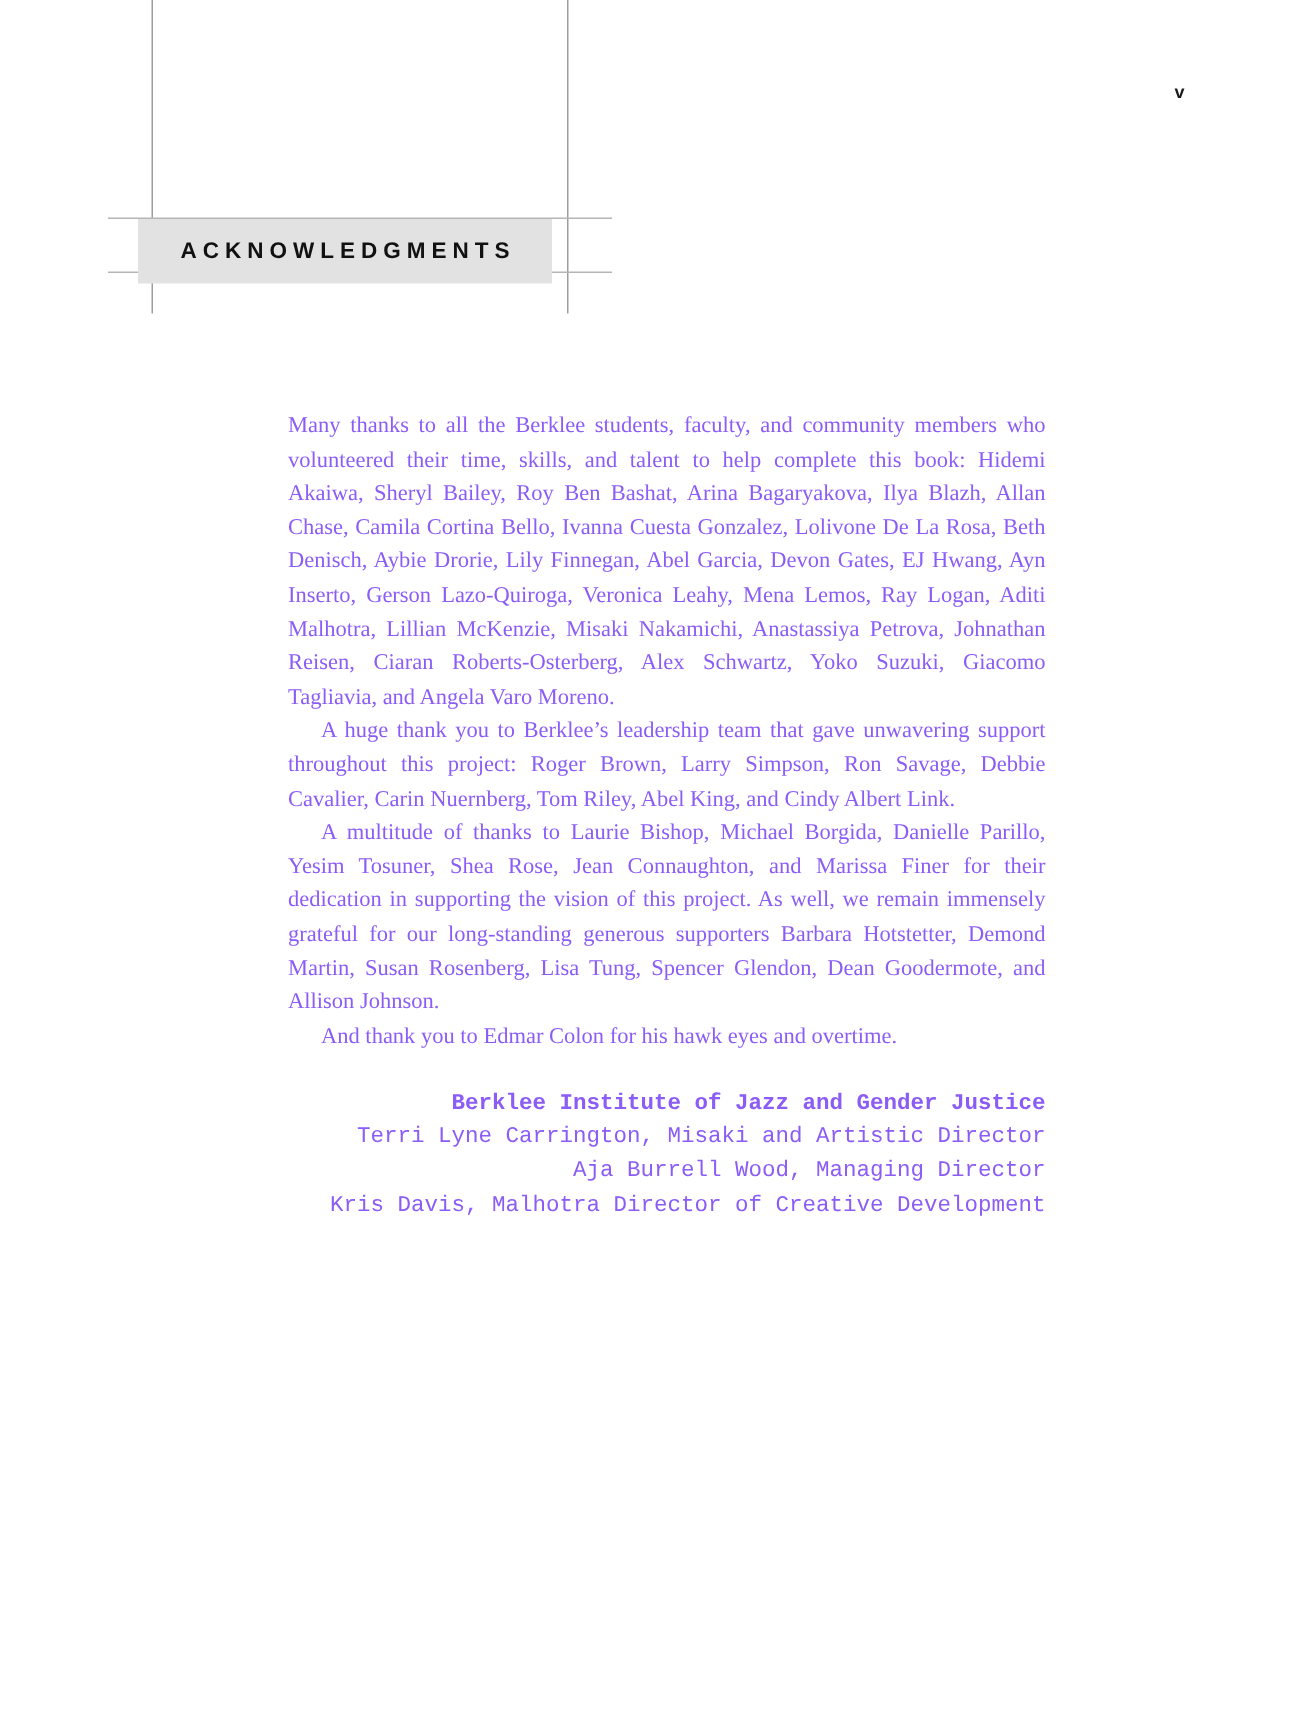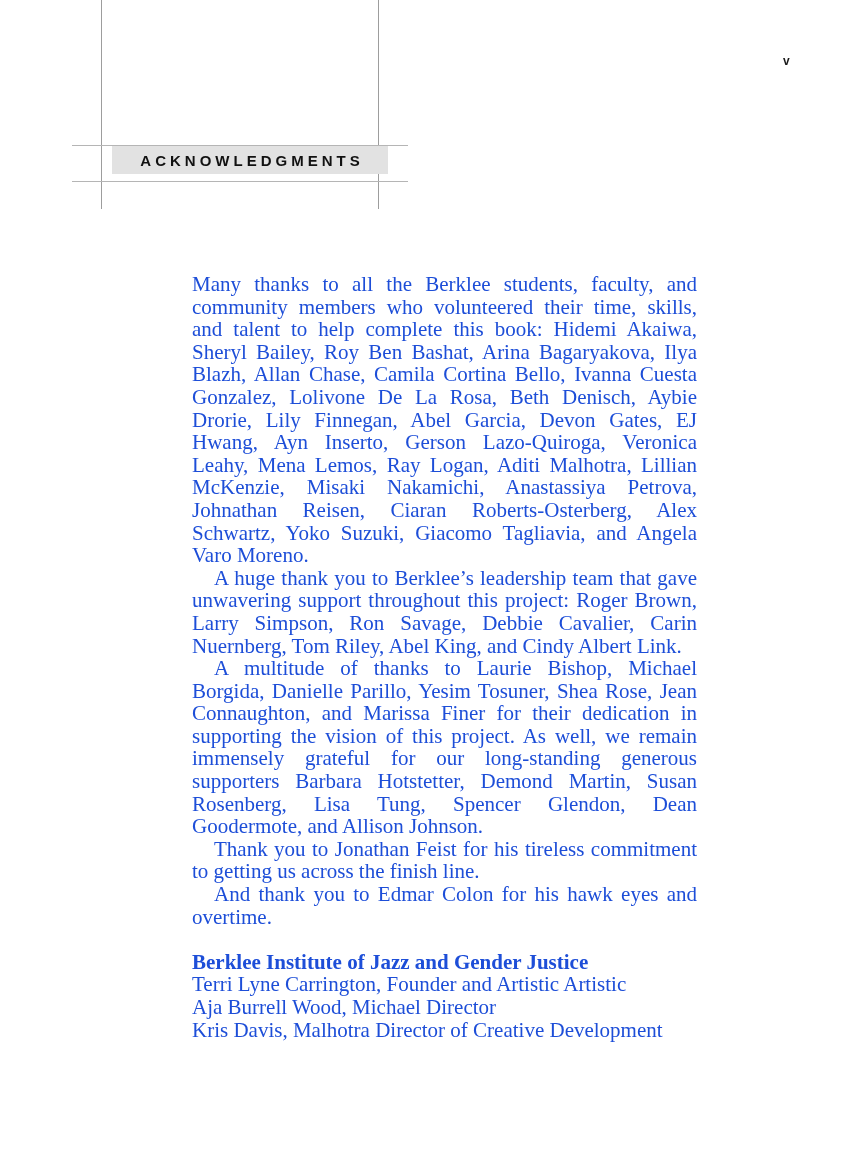--- a/index.html
+++ b/index.html
@@ -33,51 +33,51 @@
     position: absolute;
     left: 72px;
     width: 336px;
     height: 1px;
     background: #b5b5b5;
   }
   .hrule-top    { top: 145px; }
   .hrule-bottom { top: 181px; }
   .chapter-box {
     position: absolute;
-    left: 112px;
+    left: 92px;
     top: 146px;
     width: 276px;
-    height: 28px;
+    height: 43px;
     background: #e2e2e2;
     display: flex;
     align-items: center;
     justify-content: center;
   }
   .chapter-title {
     font-family: "Liberation Sans", sans-serif;
     font-weight: bold;
     font-size: 15px;
     letter-spacing: 4px;
     color: #111111;
     white-space: nowrap;
     padding-left: 4px; 
   }
   .body-text {
     position: absolute;
     left: 192px;
     top: 273px;
     width: 505px;
-    font-size: 21px;
+    font-size: 15px;
     line-height: 22.6px;
-    color: #1d4ed8;
+    color: #8b5cf6;
     text-align: justify;
   }
   .para { margin: 0; }
   .para.indent { text-indent: 22px; }
-  .credits { margin-top: 22.6px; text-align: left; }
+  .credits { margin-top: 22.6px; text-align: right; font-family: Liberation Mono, monospace; }
   .credits p { margin: 0; }
   .credits .org { font-weight: bold; }
 </style>
 </head>
 <body>
 
 <div class="page">
 
   <div class="folio">v</div>
 
@@ -87,24 +87,23 @@
   <div class="hrule hrule-bottom"></div>
 
   <div class="chapter-box">
     <span class="chapter-title">ACKNOWLEDGMENTS</span>
   </div>
 
   <div class="body-text">
     <p class="para">Many thanks to all the Berklee students, faculty, and community members who volunteered their time, skills, and talent to help complete this book: Hidemi Akaiwa, Sheryl Bailey, Roy Ben Bashat, Arina Bagaryakova, Ilya Blazh, Allan Chase, Camila Cortina Bello, Ivanna Cuesta Gonzalez, Lolivone De La Rosa, Beth Denisch, Aybie Drorie, Lily Finnegan, Abel Garcia, Devon Gates, EJ Hwang, Ayn Inserto, Gerson Lazo-Quiroga, Veronica Leahy, Mena Lemos, Ray Logan, Aditi Malhotra, Lillian McKenzie, Misaki Nakamichi, Anastassiya Petrova, Johnathan Reisen, Ciaran Roberts-Osterberg, Alex Schwartz, Yoko Suzuki, Giacomo Tagliavia, and Angela Varo Moreno.</p>
     <p class="para indent">A huge thank you to Berklee’s leadership team that gave unwavering support throughout this project: Roger Brown, Larry Simpson, Ron Savage, Debbie Cavalier, Carin Nuernberg, Tom Riley, Abel King, and Cindy Albert Link.</p>
     <p class="para indent">A multitude of thanks to Laurie Bishop, Michael Borgida, Danielle Parillo, Yesim Tosuner, Shea Rose, Jean Connaughton, and Marissa Finer for their dedication in supporting the vision of this project. As well, we remain immensely grateful for our long-standing generous supporters Barbara Hotstetter, Demond Martin, Susan Rosenberg, Lisa Tung, Spencer Glendon, Dean Goodermote, and Allison Johnson.</p>
-    <p class="para indent">Thank you to Jonathan Feist for his tireless commitment to getting us across the finish line.</p>
     <p class="para indent">And thank you to Edmar Colon for his hawk eyes and overtime.</p>
 
     <div class="credits">
       <p class="org">Berklee Institute of Jazz and Gender Justice</p>
-      <p>Terri Lyne Carrington, Founder and Artistic Artistic</p>
-      <p>Aja Burrell Wood, Michael Director</p>
+      <p>Terri Lyne Carrington, Misaki and Artistic Director</p>
+      <p>Aja Burrell Wood, Managing Director</p>
       <p>Kris Davis, Malhotra Director of Creative Development</p>
     </div>
   </div>
 
 </div>
 
 </body></html>

